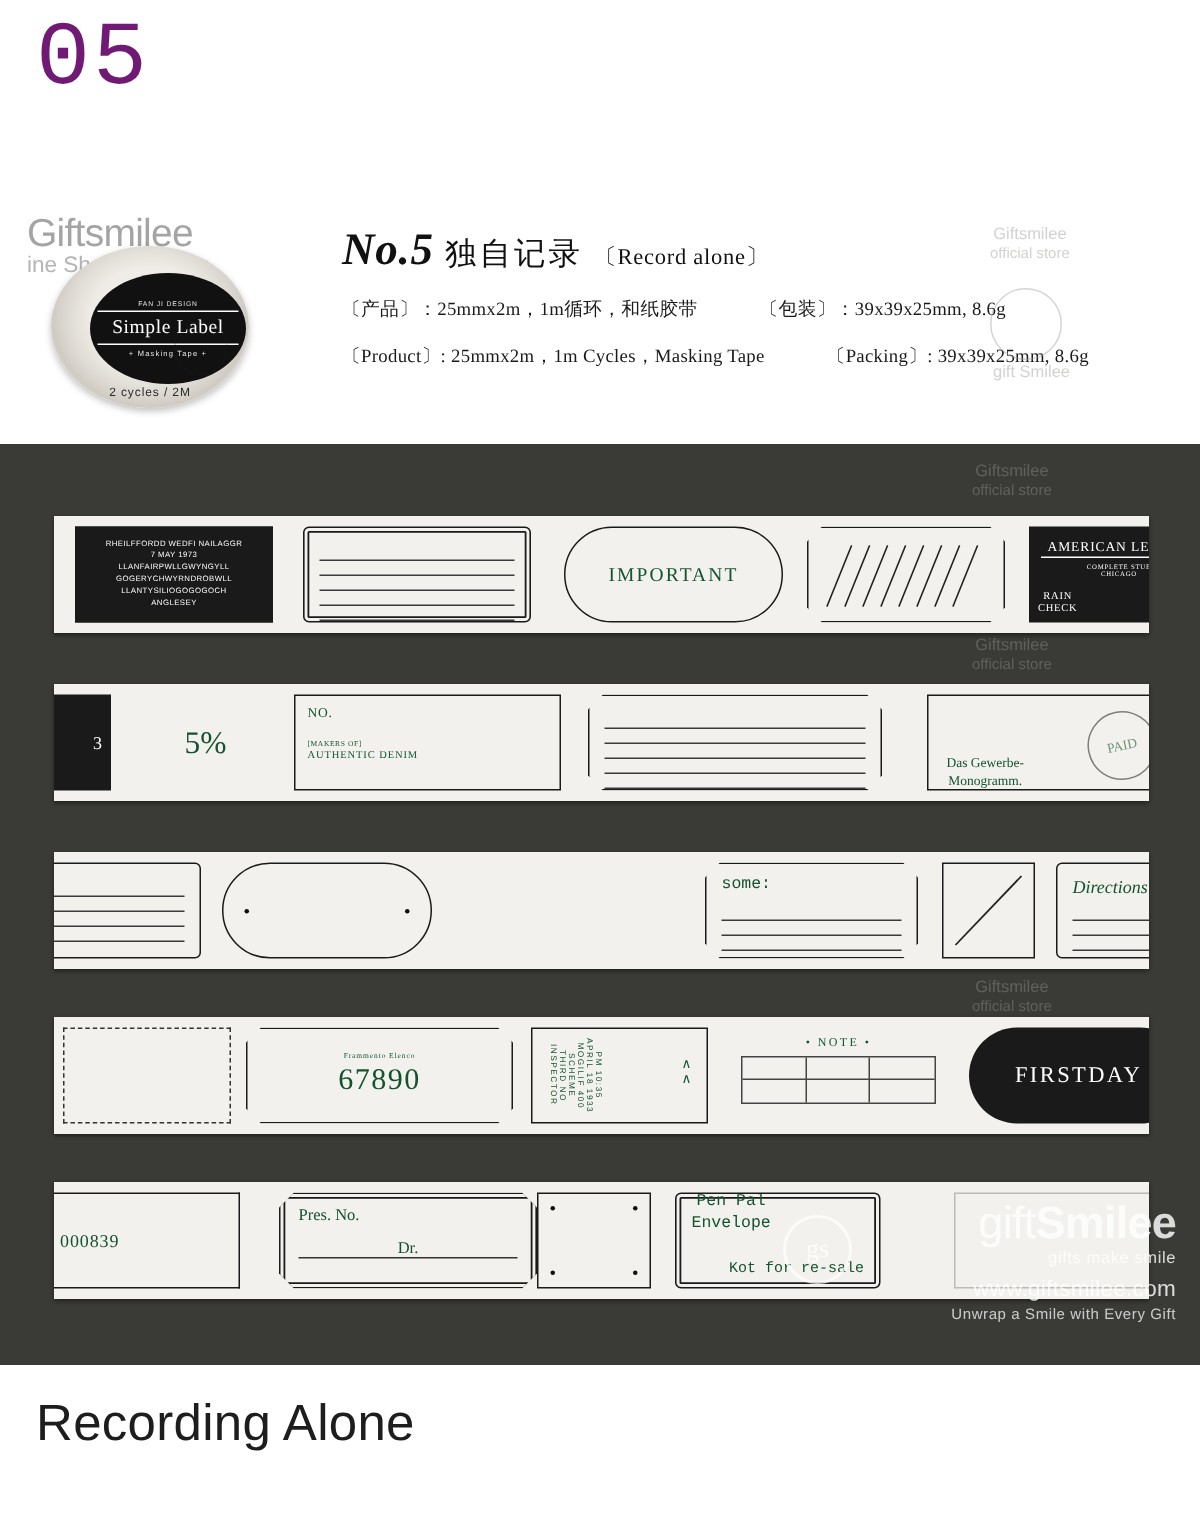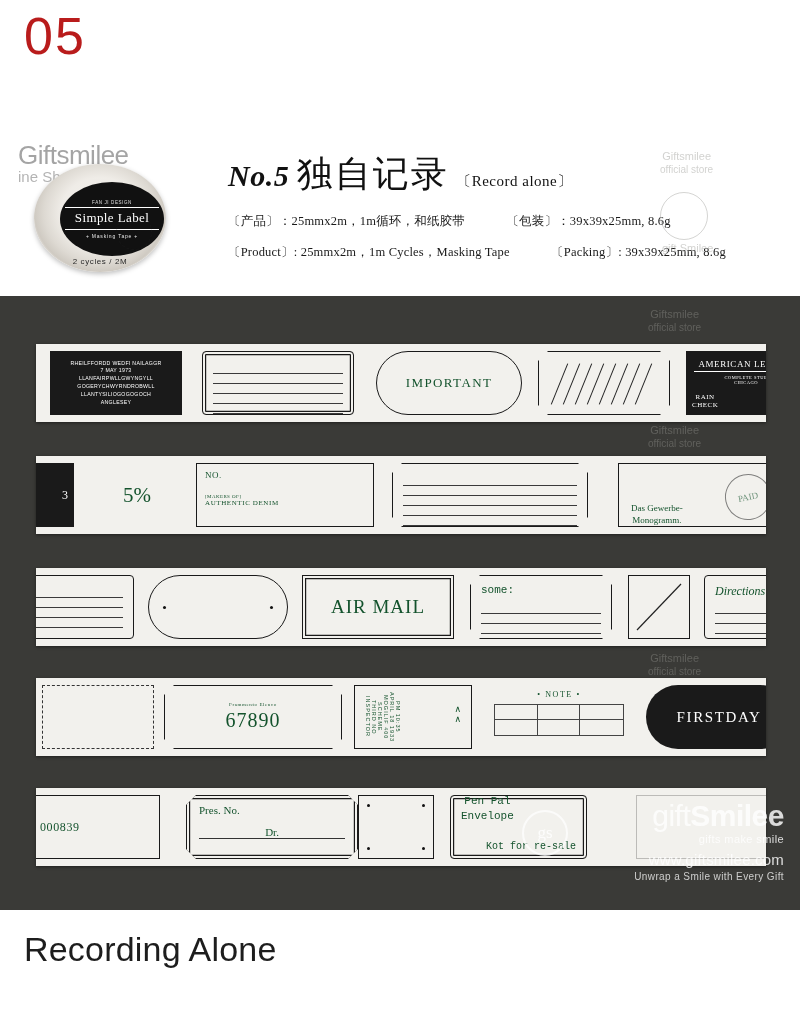--- a/index.html
+++ b/index.html
@@ -13,25 +13,25 @@
     position: relative;
     font-family: "Liberation Sans", sans-serif;
     overflow: hidden;
   }
 
   
   .big-number {
     position: absolute;
     left: 24px;
     top: 10px;
-    font-size: 52px;
+    font-size: 60px;
     font-weight: 400;
-    color: #b91c1c;
+    color: #701a75;
     letter-spacing: 2px;
-    font-family: Liberation Sans, sans-serif;
+    font-family: Liberation Mono, monospace;
     line-height: 1;
   }
 
   
   .header {
     position: absolute;
     left: 0;
     top: 130px;
     width: 800px;
     height: 160px;
@@ -141,21 +141,21 @@
     font-size: 30px;
     color: #111;
     white-space: nowrap;
   }
   .main-title .no {
     font-style: italic;
     font-weight: bold;
     letter-spacing: 0.5px;
   }
   .main-title .cn {
-    font-size: 36px;
+    font-size: 21px;
     letter-spacing: 2px;
   }
   .main-title .alt {
     font-size: 15px;
     letter-spacing: 0.5px;
   }
   .spec-line {
     font-family: "Liberation Serif", serif;
     font-size: 12.5px;
     color: #1a1a1a;
@@ -489,21 +489,20 @@
           <i></i>
           <i></i>
         </div>
     </div>
 
     <div class="lbl bd r30" style="left:112px; width:140px;">
       <div class="corner-dot" style="left:14px; top:30px;"></div>
       <div class="corner-dot" style="right:14px; top:30px;"></div>
     </div>
 
-    <div class="lbl bd-dbl" style="left:266px; width:152px; font-size:19px; letter-spacing:1px;">AIR  MAIL</div>
 
     <div class="lbl bd oct" style="left:434px; width:142px; align-items:flex-start; justify-content:flex-start; padding:8px 10px;">
       <div style="font-family:'Liberation Mono',monospace; font-size:11px;">some:</div>
       <div class="lines" style="top:28px;">
           <i></i>
           <i></i>
           <i></i>
         </div>
     </div>
 

